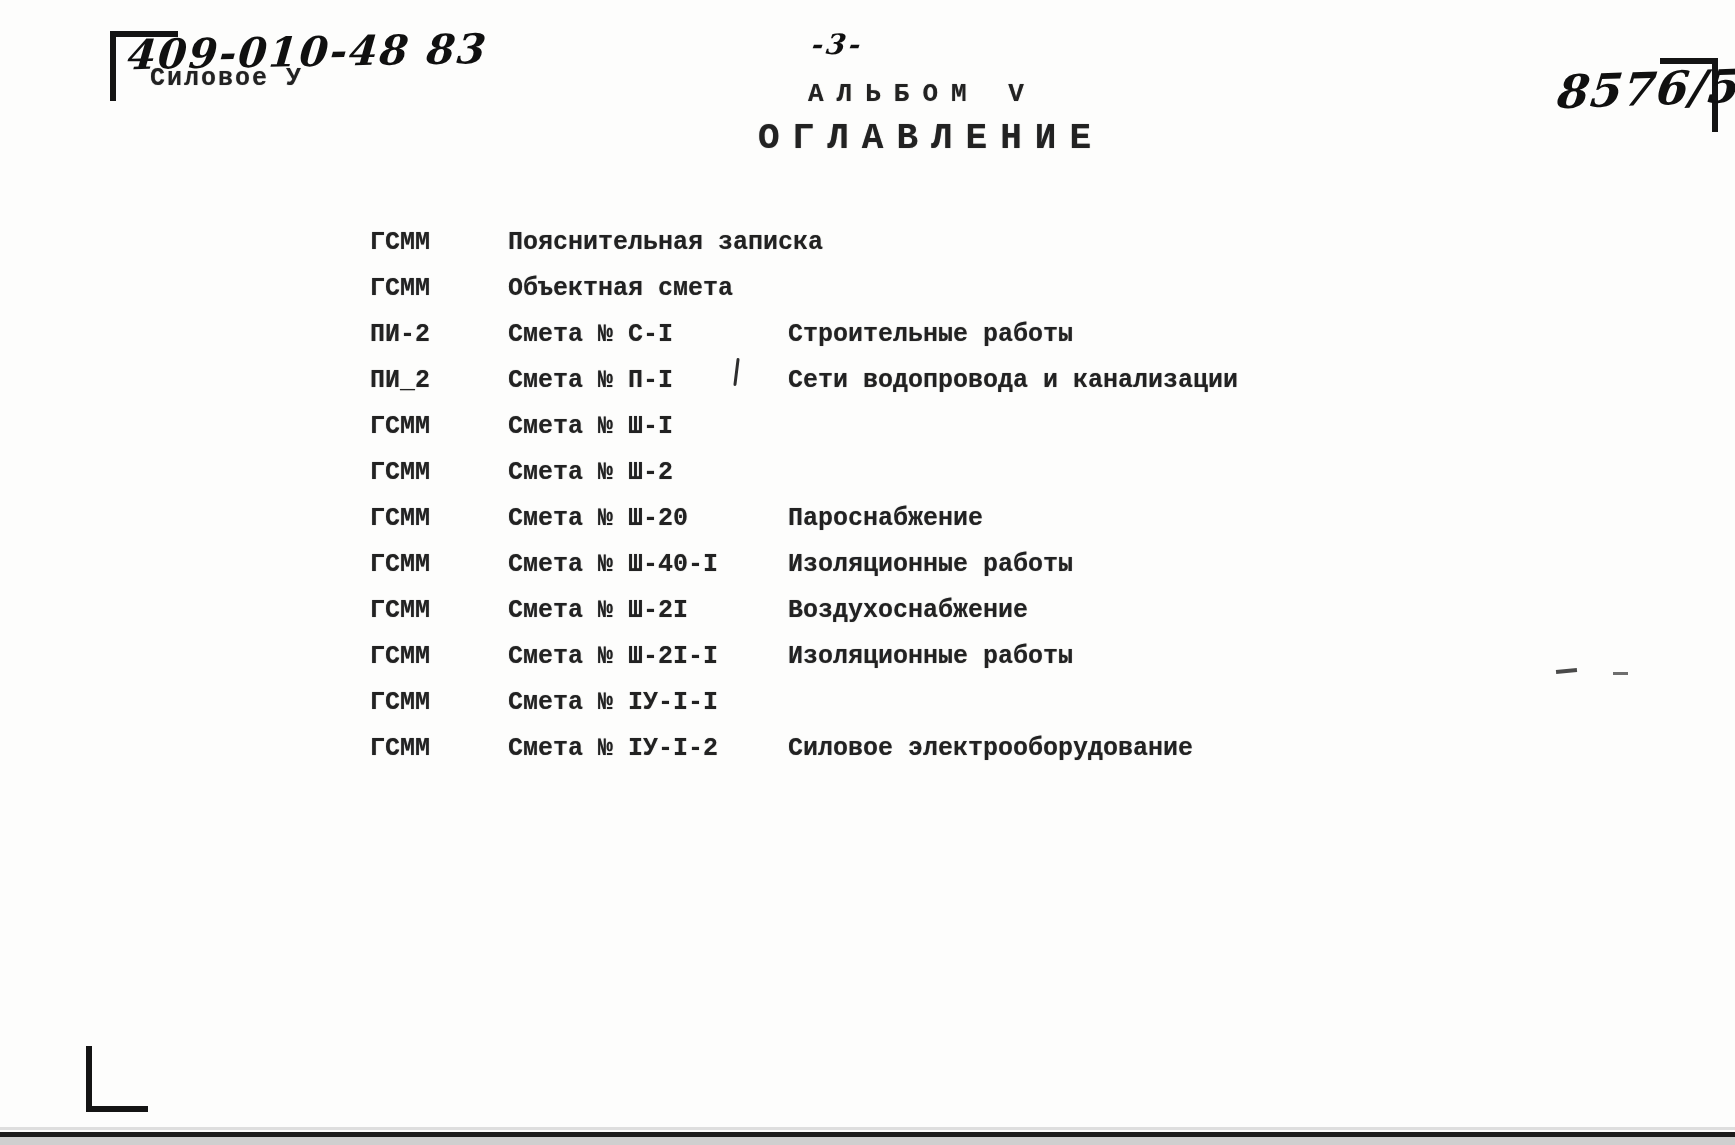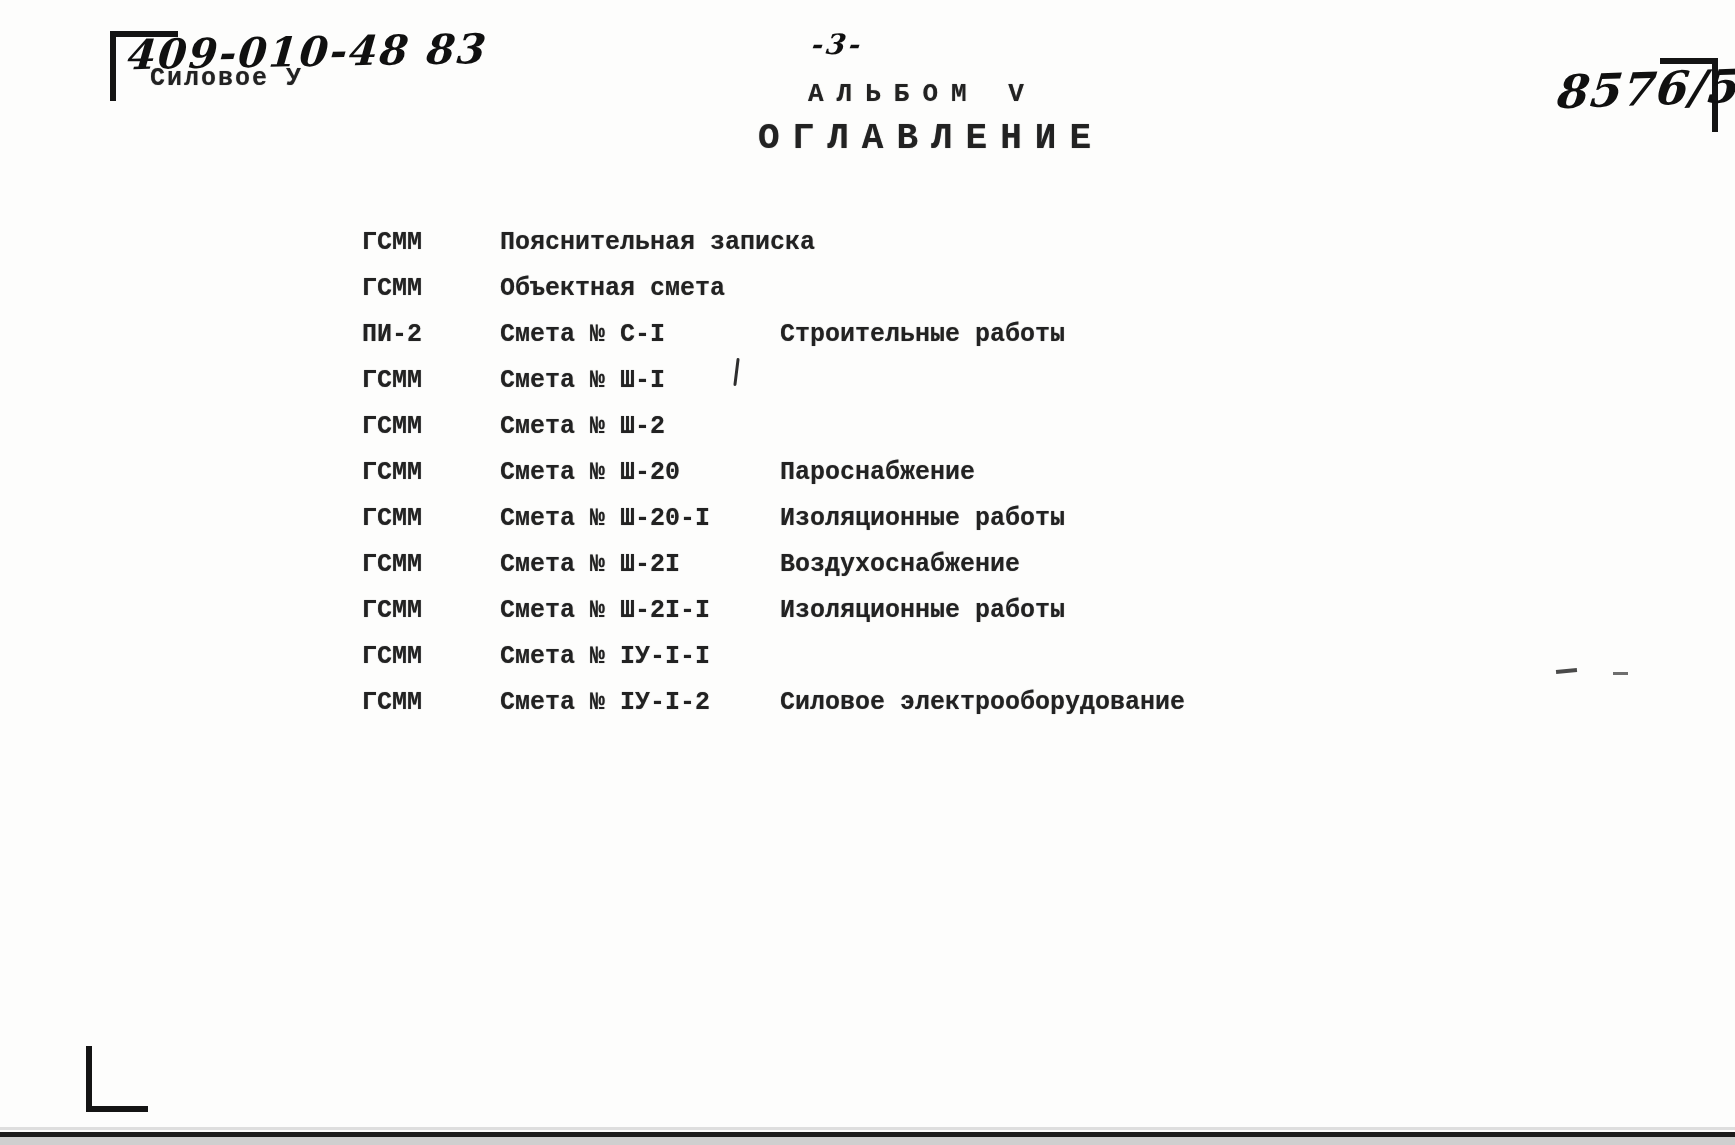--- a/index.html
+++ b/index.html
@@ -37,21 +37,21 @@
   .crop.bl{left:86px;top:1046px;width:56px;height:60px;border-left:6px solid #141414;border-bottom:6px solid #141414;}
 
   .doc-number{left:128px;top:28px;font-size:41px;letter-spacing:2px;transform:skewX(-6deg) rotate(-1deg);}
   .album-label{left:150px;top:64px;font-size:25px;letter-spacing:2px;}
   .page-number{left:812px;top:28px;font-size:28px;letter-spacing:3px;transform:skewX(-8deg);}
   .album-title{left:808px;top:79px;font-size:26px;letter-spacing:13px;}
   .toc-title{left:758px;top:118px;font-size:36px;letter-spacing:13px;}
   .stamp-number{left:1558px;top:62px;font-size:46px;letter-spacing:1px;transform:skewX(-8deg) rotate(-2deg);}
 
   
-  .toc{position:absolute;left:0;top:228px;width:1708px;}
+  .toc{position:absolute;left:8px;top:228px;width:1708px;}
   .toc-row{position:relative;height:46px;}
   .toc-row .cell{position:absolute;top:0;font-size:25px;}
   .cell.code{left:362px;}
   .cell.label{left:500px;}
   .cell.desc{left:780px;text-align:right;}
 
   
   .stray-stroke{left:735px;top:358px;width:3px;height:28px;background:#2e2e2e;transform:rotate(7deg);border-radius:2px;}
   .dash-1{left:1556px;top:669px;width:21px;height:4px;background:#4a4a4a;transform:rotate(-5deg);}
   .dash-2{left:1613px;top:672px;width:15px;height:3px;background:#6e6e6e;}
@@ -89,35 +89,40 @@
       <span class="typed cell code">ГСММ</span>
       <span class="typed cell label">Объектная смета</span>
       <span class="typed cell desc"></span>
     </div>
     <div class="toc-row">
       <span class="typed cell code">ПИ-2</span>
       <span class="typed cell label">Смета № С-I</span>
       <span class="typed cell desc">Строительные работы</span>
     </div>
     <div class="toc-row">
+      <span class="typed cell code">ПИ_2</span>
+      <span class="typed cell label">Смета № П-I</span>
+      <span class="typed cell desc">Сети водопровода и канализации</span>
+    </div>
+    <div class="toc-row">
       <span class="typed cell code">ГСММ</span>
       <span class="typed cell label">Смета № Ш-I</span>
     </div>
     <div class="toc-row">
       <span class="typed cell code">ГСММ</span>
       <span class="typed cell label">Смета № Ш-2</span>
     </div>
     <div class="toc-row">
       <span class="typed cell code">ГСММ</span>
       <span class="typed cell label">Смета № Ш-20</span>
       <span class="typed cell desc">Пароснабжение</span>
     </div>
     <div class="toc-row">
       <span class="typed cell code">ГСММ</span>
-      <span class="typed cell label">Смета № Ш-20-I</span>
+      <span class="typed cell label">Смета № Ш-40-I</span>
       <span class="typed cell desc">Изоляционные работы</span>
     </div>
     <div class="toc-row">
       <span class="typed cell code">ГСММ</span>
       <span class="typed cell label">Смета № Ш-2I</span>
       <span class="typed cell desc">Воздухоснабжение</span>
     </div>
     <div class="toc-row">
       <span class="typed cell code">ГСММ</span>
       <span class="typed cell label">Смета № Ш-2I-I</span>

